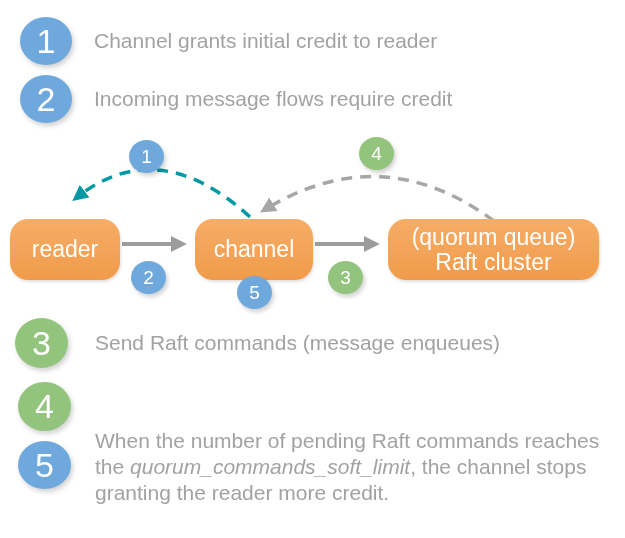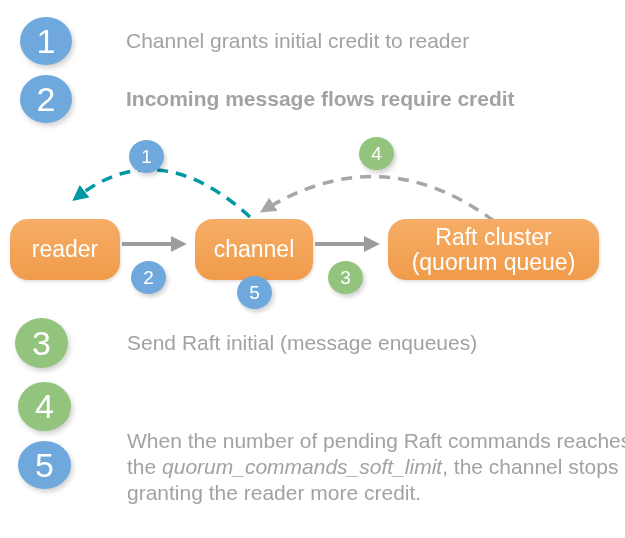--- a/index.html
+++ b/index.html
@@ -10,21 +10,21 @@
   
   .step-circle{
     position:absolute;border-radius:50%;
     display:flex;align-items:center;justify-content:center;
     color:#ffffff;font-size:34px;font-weight:400;
     box-shadow:2px 3px 5px rgba(0,0,0,0.18);
   }
   .step-circle.blue{background:#6FA8DC;}
   .step-circle.green{background:#93C47D;}
   .step-text{
-    position:absolute;color:#A2A2A2;font-size:21px;line-height:26px;margin-left:32px;
+    position:absolute;color:#A2A2A2;font-size:21px;line-height:26px;
   }
   .vcenter{display:flex;align-items:center;}
   .italic-term{font-style:italic;}
   
   .node{
     position:absolute;top:219px;height:61px;border-radius:18px;
     background:linear-gradient(180deg,#F6AD66 0%,#F09B4B 100%);
     color:#ffffff;font-size:23px;
     display:flex;flex-direction:column;align-items:center;justify-content:center;
     box-shadow:1px 2px 3px rgba(0,0,0,0.12);
@@ -48,21 +48,21 @@
 <div id="canvas">
 
   <div class="step-circle blue" style="left:20px;top:17px;width:52px;height:48px;">
     <span>1</span>
   </div>
   <div class="step-text vcenter" style="left:94px;top:17px;height:48px;">Channel grants initial credit to reader</div>
 
   <div class="step-circle blue" style="left:20px;top:75px;width:52px;height:48px;">
     <span>2</span>
   </div>
-  <div class="step-text vcenter" style="left:94px;top:75px;height:48px;font-weight:bold;">Incoming message flows require credit</div>
+  <div class="step-text vcenter" style="left:94px;top:75px;height:48px;">Incoming message flows require credit</div>
 
   <svg id="arrows" width="625" height="538" viewBox="0 0 625 538">
     <defs>
       <marker id="ah-solid" viewBox="0 0 10 10" refX="7" refY="5" markerWidth="4" markerHeight="4" orient="auto">
         <path d="M0,0 L10,5 L0,10 Z" fill="#9C9C9C"></path>
       </marker>
       <marker id="ah-gray" viewBox="0 0 10 10" refX="7" refY="5" markerWidth="4.5" markerHeight="4.5" orient="auto">
         <path d="M0,0 L10,5 L0,10 Z" fill="#A6A6A6"></path>
       </marker>
       <marker id="ah-teal" viewBox="0 0 10 10" refX="7" refY="5" markerWidth="4.5" markerHeight="4.5" orient="auto">
@@ -79,34 +79,34 @@
     <path d="M494,221 Q382,138 264,210" stroke="#A6A6A6" stroke-width="3.5" fill="none" stroke-dasharray="11 8" marker-end="url(#ah-gray)"></path>
   </svg>
 
   <div class="node" style="left:10px;width:110px;">
     <div class="line">reader</div>
   </div>
   <div class="node" style="left:195px;width:118px;justify-content:center;">
     <div class="line">channel</div>
   </div>
   <div class="node" style="left:388px;width:211px;">
+    <div class="line">(quorum queue)</div>
     <div class="line">Raft cluster</div>
-    <div class="line">(quorum queue)</div>
   </div>
 
   <div class="badge blue" style="left:129px;top:140px;">1</div>
   <div class="badge blue" style="left:131px;top:261px;">2</div>
   <div class="badge green" style="left:328px;top:261px;">3</div>
   <div class="badge green" style="left:359px;top:137px;">4</div>
   <div class="badge blue" style="left:237px;top:276px;">5</div>
 
   <div class="step-circle green" style="left:15px;top:318px;width:53px;height:50px;">
     <span>3</span>
   </div>
-  <div class="step-text vcenter" style="left:95px;top:318px;height:50px;">Send Raft initial (message enqueues)</div>
+  <div class="step-text vcenter" style="left:95px;top:318px;height:50px;">Send Raft commands (message enqueues)</div>
 
   <div class="step-circle green" style="left:18px;top:382px;width:53px;height:49px;">
     <span>4</span>
   </div>
 
   <div class="step-circle blue" style="left:18px;top:441px;width:53px;height:48px;">
     <span>5</span>
   </div>
   <div class="step-text" style="left:95px;top:428px;width:515px;">
     <span>When the number of pending Raft commands reaches the </span><span class="italic-term">quorum_commands_soft_limit</span><span>, the channel stops granting the reader more credit.</span>

